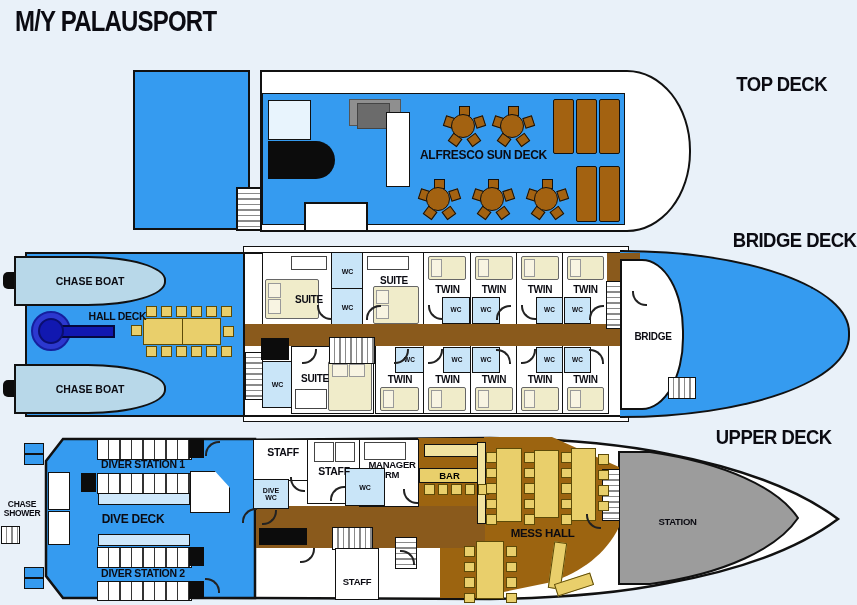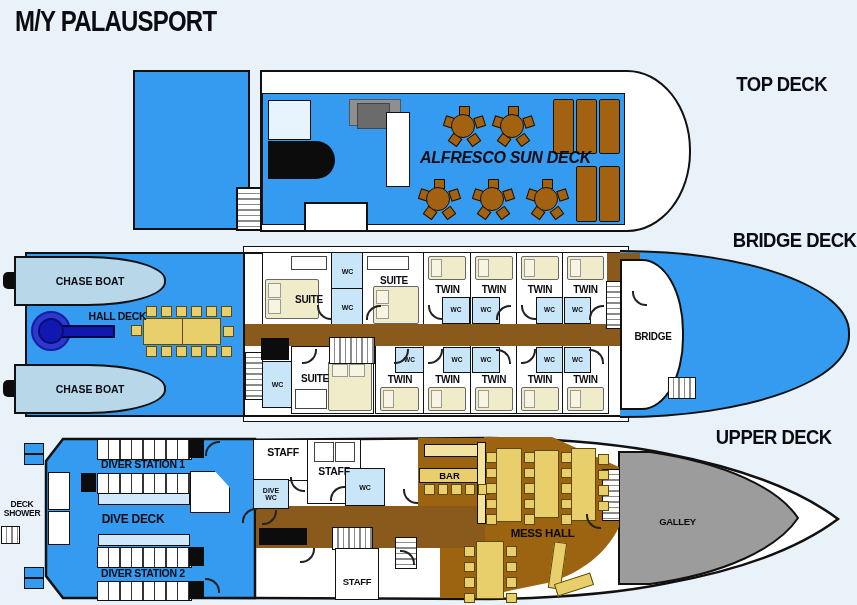--- a/index.html
+++ b/index.html
@@ -49,21 +49,21 @@
   <div class="abs blue b2" style="left:133px;top:70px;width:113px;height:156px;"></div>
   <div class="abs stH b2" style="left:236px;top:187px;width:24px;height:40px;"></div>
   <div class="abs white b2" style="left:260px;top:70px;width:427px;height:158px;border-radius:0 64px 64px 0 / 0 80px 80px 0;"></div>
   <div class="abs blue b" style="left:262px;top:93px;width:361px;height:130px;"></div>
   <div class="abs b" style="left:268px;top:100px;width:41px;height:38px;background:#e8f4fd;"></div>
   <div class="abs blk" style="left:268px;top:141px;width:67px;height:38px;border-radius:0 30px 30px 0;"></div>
   <div class="abs" style="left:349px;top:99px;width:50px;height:25px;background:#8f8f8f;border:1px solid #555;"></div>
   <div class="abs" style="left:357px;top:103px;width:31px;height:24px;background:#6b6b6b;border:1px solid #444;"></div>
   <div class="abs white b" style="left:386px;top:112px;width:22px;height:73px;"></div>
   <div class="abs white b2" style="left:304px;top:202px;width:60px;height:26px;"></div>
-  <div class="lbl" style="left:420px;top:149px;width:115px;font-size:16px;font-style:italic;">ALFRESCO SUN DECK</div>
+  <div class="lbl" style="left:420px;top:149px;width:115px;font-size:12px;">ALFRESCO SUN DECK</div>
 
   <div class="rt" style="left:451px;top:114px;">
       <i style="transform:rotate(0deg) translateY(-16px);"></i>
       <i style="transform:rotate(72deg) translateY(-16px);"></i>
       <i style="transform:rotate(144deg) translateY(-16px);"></i>
       <i style="transform:rotate(216deg) translateY(-16px);"></i>
       <i style="transform:rotate(288deg) translateY(-16px);"></i>
       <b></b>
     </div>
   <div class="rt" style="left:500px;top:114px;">
@@ -292,21 +292,21 @@
     <path d="M48,463 L63,441 L490,438 C565,439 625,445 668,454 C745,469 802,492 838,519 C802,546 745,569 668,583 C625,592 565,598 490,599 L63,597 L48,575 Z" fill="#ffffff" stroke="#111" stroke-width="2.5"></path>
     <path d="M619,452 L650,452 C725,463 778,488 798,518 C778,548 725,574 650,584 L619,584 Z" fill="#9c9c9c" stroke="#111" stroke-width="2"></path>
     <path d="M484,437 L552,437 L619,467 L619,527 C606,554 581,572 552,582 L484,596 Z" fill="#9c6410"></path>
     <polygon points="46,461 63,439 255,439 255,598 63,598 46,576" fill="#359bf0" stroke="#111" stroke-width="2.5"></polygon>
   </svg>
 
   <div class="abs blue b" style="left:24px;top:443px;width:18px;height:9px;"></div>
   <div class="abs blue b" style="left:24px;top:454px;width:18px;height:9px;"></div>
   <div class="abs blue b" style="left:24px;top:567px;width:18px;height:9px;"></div>
   <div class="abs blue b" style="left:24px;top:578px;width:18px;height:9px;"></div>
-  <div class="lbl wrap" style="left:0px;top:500px;width:44px;font-size:8.5px;">DECK SHOWER</div>
+  <div class="lbl wrap" style="left:0px;top:500px;width:44px;font-size:8.5px;">CHASE SHOWER</div>
   <div class="abs stV b" style="left:1px;top:526px;width:17px;height:16px;"></div>
 
   <div class="abs white b" style="left:48px;top:472px;width:20px;height:36px;"></div>
   <div class="abs white b" style="left:48px;top:511px;width:20px;height:32px;"></div>
   <div class="abs rack b" style="left:97px;top:439px;width:93px;height:19px;"></div>
   <div class="abs blk" style="left:189px;top:439px;width:15px;height:19px;"></div>
   <div class="lbl" style="left:83px;top:459px;width:120px;font-size:10.5px;">DIVER STATION 1</div>
   <div class="abs rack b" style="left:97px;top:473px;width:93px;height:19px;"></div>
   <div class="abs blk" style="left:81px;top:473px;width:15px;height:19px;"></div>
   <div class="abs b" style="left:98px;top:493px;width:90px;height:10px;background:#cfe8fb;border-width:1px;"></div>
@@ -327,20 +327,24 @@
     <div class="lbl" style="left:0;top:7px;width:100%;font-size:10.5px;">STAFF</div>
   </div>
   <div class="cab" style="left:307px;top:439px;width:52px;height:63px;">
     <div class="closet" style="left:6px;top:2px;width:18px;height:18px;"></div>
     <div class="closet" style="left:27px;top:2px;width:18px;height:18px;"></div>
     <div class="lbl" style="left:0;top:26px;width:100%;font-size:10.5px;">STAFF</div>
   </div>
   <div class="wcbox wrap" style="left:253px;top:479px;width:34px;height:28px;font-size:7px;">
       <span class="wrap" style="white-space:normal;width:26px;">DIVE WC</span>
     </div>
+  <div class="cab" style="left:359px;top:439px;width:58px;height:66px;">
+    <div class="closet" style="left:4px;top:2px;width:40px;height:16px;"></div>
+    <div class="lbl wrap" style="left:8px;top:20px;width:48px;font-size:9.5px;">MANAGER RM</div>
+  </div>
   <div class="wcbox" style="left:345px;top:468px;width:38px;height:36px;font-size:7px;">
       <span>WC</span>
     </div>
 
   <div class="cream" style="left:424px;top:444px;width:54px;height:11px;"></div>
   <div class="cream" style="left:419px;top:468px;width:59px;height:13px;background:#e9cf6b;display:flex;align-items:center;justify-content:center;font-weight:700;font-size:9.5px;">
       <span>BAR</span>
     </div>
   <div class="chairR" style="left:424px;top:484px;gap:3px;">
       <i></i>
@@ -399,21 +403,21 @@
   <div class="yel" style="left:476px;top:541px;width:26px;height:56px;"></div>
   <div class="chairC" style="left:506px;top:546px;">
       <i></i>
       <i></i>
       <i></i>
       <i></i>
     </div>
   <div class="yel" style="left:551px;top:542px;width:11px;height:45px;transform:rotate(8deg);"></div>
   <div class="yel" style="left:555px;top:578px;width:36px;height:11px;transform:rotate(-18deg);"></div>
   <div class="abs stH b" style="left:602px;top:469px;width:16px;height:50px;"></div>
-  <div class="lbl" style="left:645px;top:517px;width:65px;font-size:9.5px;">GALLEY</div>
+  <div class="lbl" style="left:645px;top:517px;width:65px;font-size:9.5px;">STATION</div>
 
   <div class="door" style="left:205px;top:441px;transform:rotate(90deg);"></div>
   <div class="door" style="left:205px;top:578px;transform:rotate(180deg);"></div>
   <div class="door" style="left:242px;top:508px;transform:rotate(90deg);"></div>
   <div class="door" style="left:290px;top:477px;"></div>
   <div class="door" style="left:330px;top:486px;transform:rotate(90deg);"></div>
   <div class="door" style="left:403px;top:489px;"></div>
   <div class="door" style="left:262px;top:510px;transform:rotate(270deg);"></div>
   <div class="door" style="left:586px;top:514px;"></div>
   <div class="door" style="left:300px;top:548px;transform:rotate(270deg);"></div>

